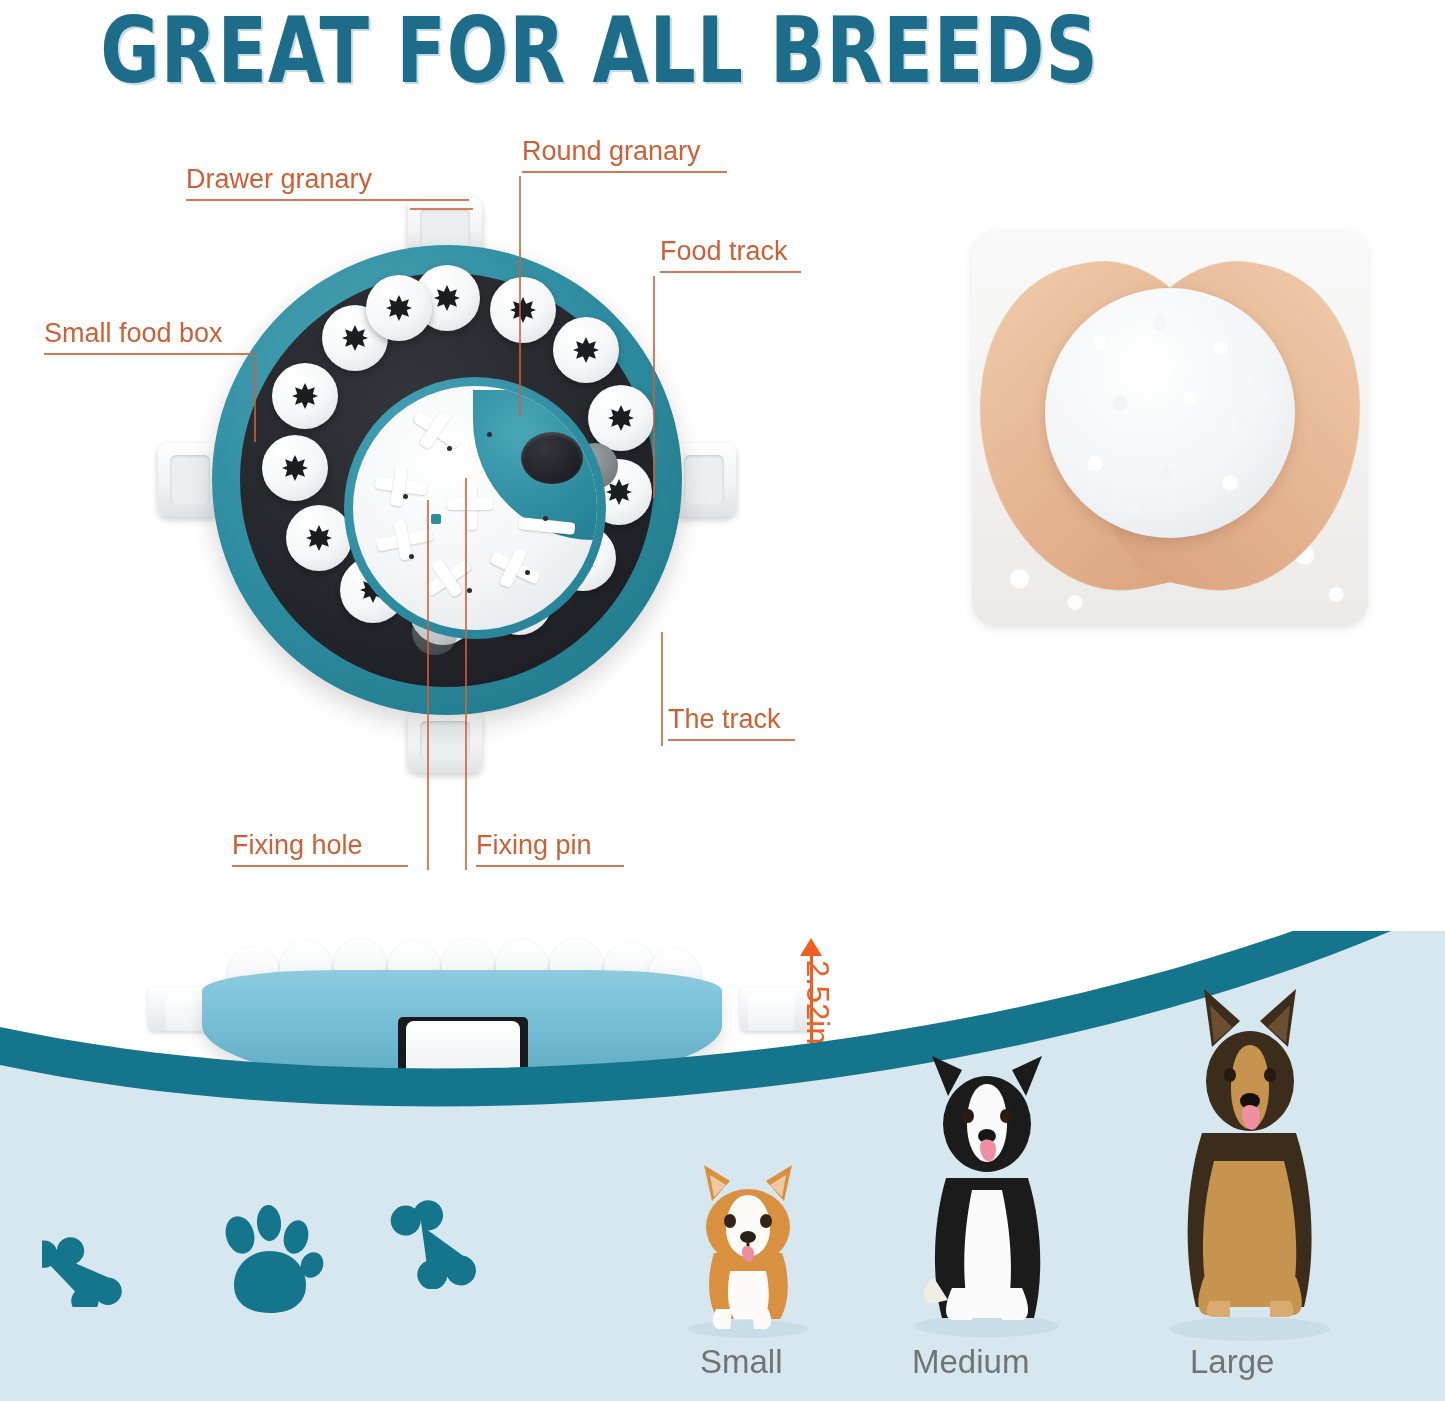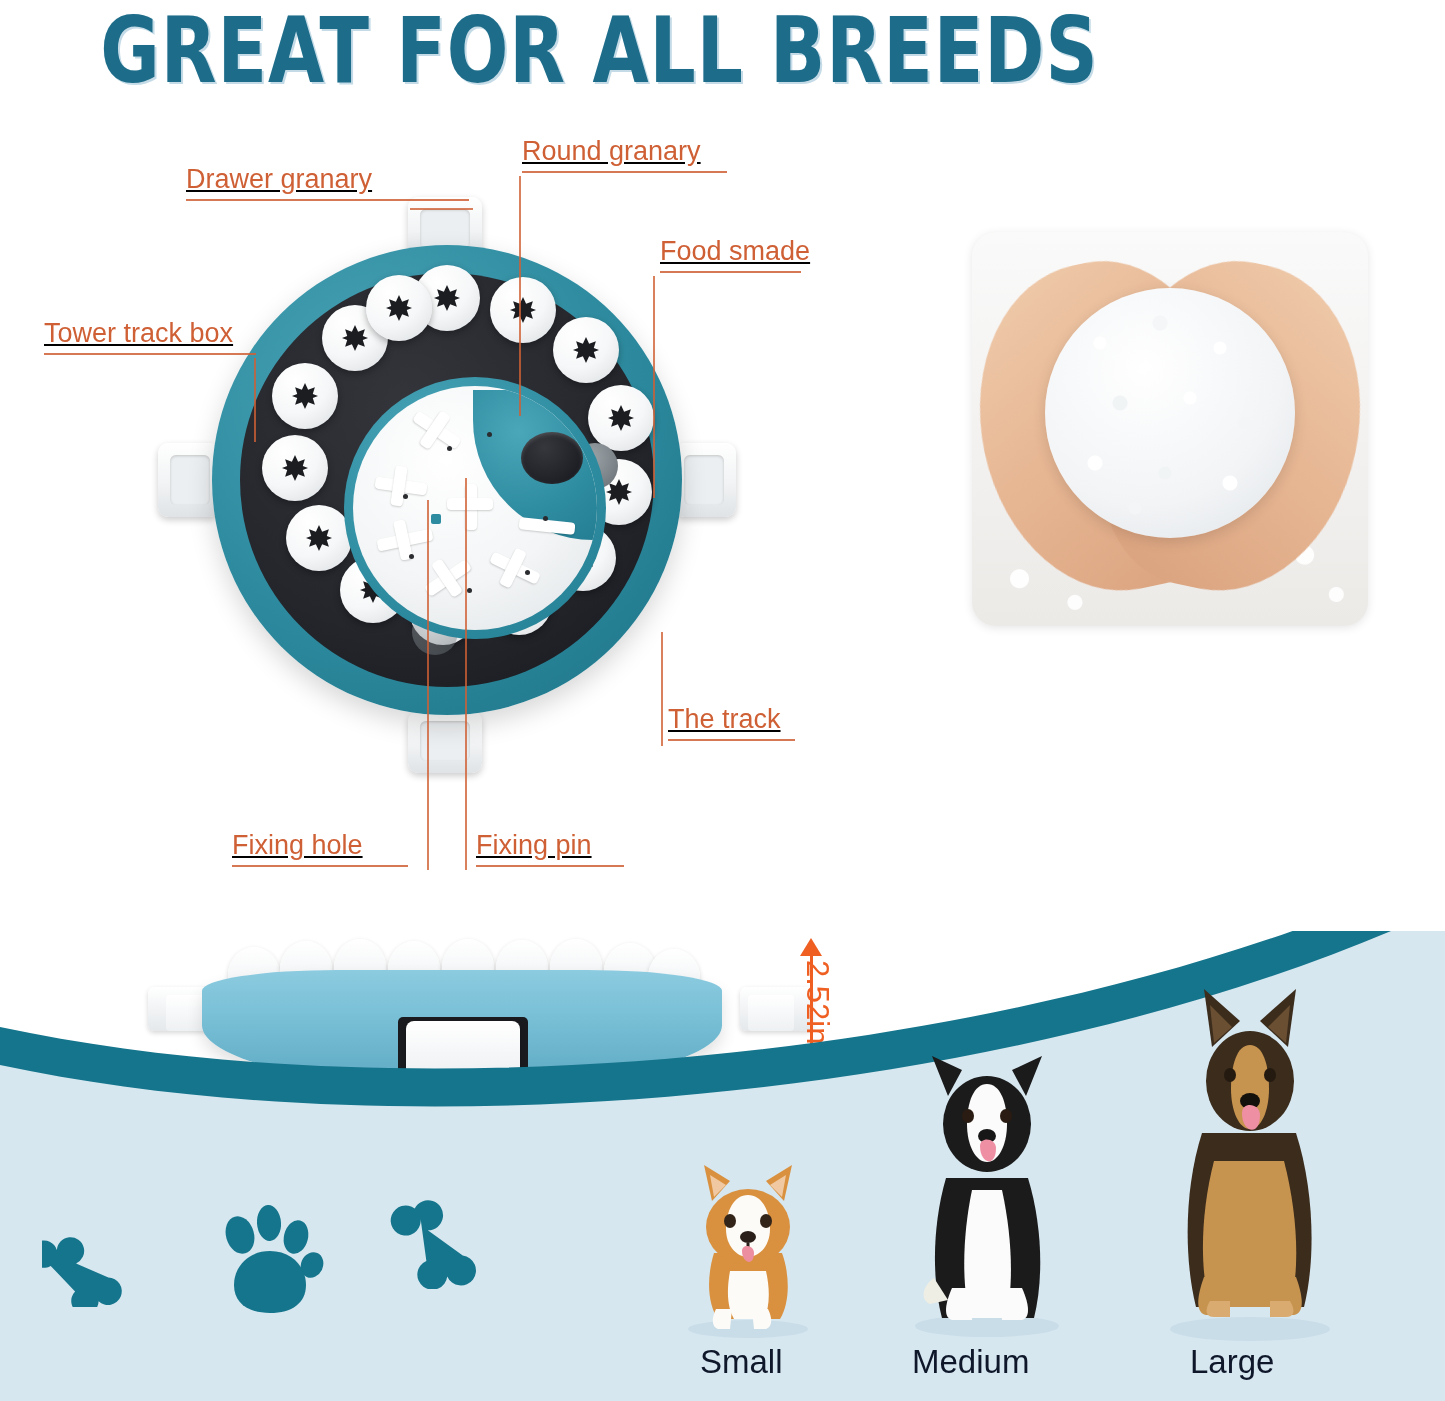--- a/index.html
+++ b/index.html
@@ -27,21 +27,21 @@
     paint-order: stroke fill;
     text-shadow:
        0 0 1px #cfe3ec,
        2px 2px 0 rgba(190,215,228,.9);
     transform: scaleY(1.22) scaleX(.98);
     transform-origin: center;
     white-space: nowrap;
   }
 
   
-  .callout { position: absolute; text-decoration: underline; }
+  .callout { position: absolute; }
   .callout .lbl {
     color: #cf6035;
     font-size: 27px;
     white-space: nowrap;
     line-height: 1;
     font-family: "Liberation Sans", sans-serif;
   }
   .callout .ul {
     height: 2px; background: #cf6035; opacity: .85; margin-top: 6px;
   }
@@ -230,21 +230,21 @@
   .arrow.up    { border-left: 11px solid transparent; border-right: 11px solid transparent; border-bottom: 18px solid #ef5f22; }
   .arrow.down  { border-left: 11px solid transparent; border-right: 11px solid transparent; border-top: 18px solid #ef5f22; }
   .dim-label { position: absolute; color: #ef5f22; font-size: 31px; white-space: nowrap; }
   #dim-height-label { transform: rotate(90deg); transform-origin: left top; }
 
   
   #bottom-band { position: absolute; left: 0; bottom: 0; width: 1445px; height: 470px; }
   #bottom-band svg { position: absolute; inset: 0; width: 100%; height: 100%; }
 
   .size-label {
-    position: absolute; color: #0f172a; font-size: 33px; white-space: nowrap;
+    position: absolute; color: #737373; font-size: 33px; white-space: nowrap;
   }
 
   
   .dog { position: absolute; }
 </style>
 </head>
 <body>
 
 <div class="stage">
 
@@ -326,27 +326,27 @@
   </div>
   <div class="leader h" style="left:410px;top:208px;width:63px;"></div>
 
   <div class="callout" style="left:522px;top:138px;">
     <div class="lbl">Round granary</div>
     <div class="ul" style="width:205px;"></div>
   </div>
   <div class="leader v" style="left:519px;top:176px;height:240px;"></div>
 
   <div class="callout" style="left:660px;top:238px;">
-    <div class="lbl">Food smade</div>
+    <div class="lbl">Food track</div>
     <div class="ul" style="width:141px;"></div>
   </div>
   <div class="leader v" style="left:653px;top:276px;height:222px;"></div>
 
   <div class="callout" style="left:44px;top:320px;">
-    <div class="lbl">Tower track box</div>
+    <div class="lbl">Small food box</div>
     <div class="ul" style="width:212px;"></div>
   </div>
   <div class="leader v" style="left:254px;top:358px;height:84px;"></div>
 
   <div class="callout" style="left:668px;top:706px;">
     <div class="lbl">The track</div>
     <div class="ul" style="width:127px;"></div>
   </div>
   <div class="leader v" style="left:661px;top:632px;height:114px;"></div>
 

